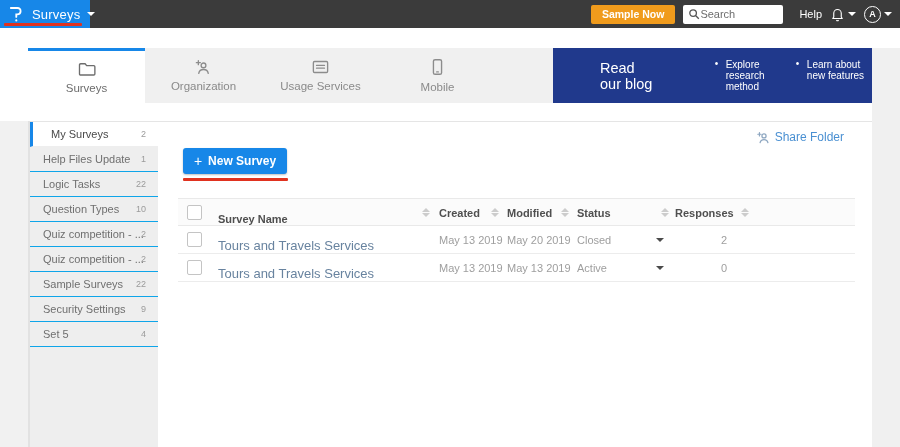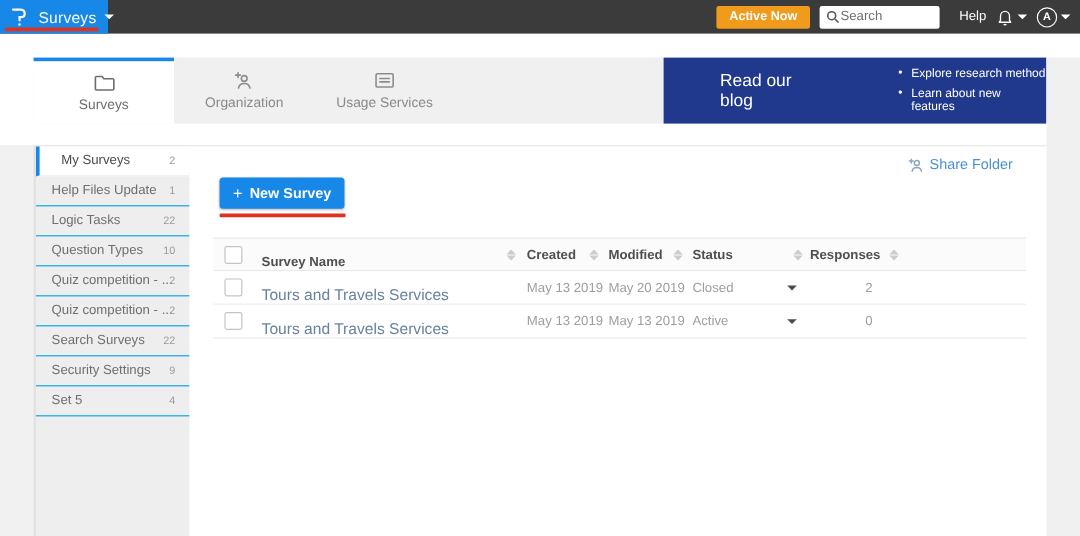--- a/index.html
+++ b/index.html
@@ -26,21 +26,21 @@
   
   .tabsrow { position:absolute; top:48px; left:28px; width:525px; height:55px; background:#f0f0f0; display:flex; }
   .tab { width:117px; height:55px; display:flex; flex-direction:column; align-items:center; justify-content:center; gap:5px; cursor:pointer; color:#8c8c8c; }
   .tab-label { font-size:11.5px; color:#8a8a8a; }
   .tab.active { background:#ffffff; border-top:3px solid #1787e8; color:#6d6d6d; }
   .tab.active .tab-label { color:#6d6d6d; }
 
   
   .banner { position:absolute; top:48px; left:553px; width:319px; height:55px; background:#20398c; display:flex; align-items:center; cursor:pointer;gap:25px; }
   .banner-title { color:#ffffff; font-size:14.5px; margin-left:47px; }
-  .banner-bullets { margin-left:33px; display:flex; flex-direction:column; gap:6px; }
+  .banner-bullets { margin-left:33px; display:flex; flex-direction:row; gap:6px; }
   .banner-bullet { color:#ffffff; font-size:10px; position:relative; padding-left:11px; }
   .banner-bullet::before { content:"•"; position:absolute; left:0; top:-1px; }
 
   
   .left-strip { position:absolute; top:121px; left:0; width:28px; height:326px; background:#f1f1f1; }
   .right-strip { position:absolute; top:48px; left:872px; width:28px; height:399px; background:#f0f0f0; }
 
   
   .sidebar { position:absolute; top:121px; left:28px; width:130px; height:326px; background:#eeeeee; border-left:2px solid #e2e2e2; border-top:1px solid #e5e5e5; }
   .side-item { position:relative; height:25px; line-height:24px; padding-left:13px; font-size:11px; color:#6f6f6f; border-bottom:1px solid #0ea5e9; cursor:pointer; }
@@ -88,21 +88,21 @@
       <svg width="17" height="20" viewBox="0 0 24 26" fill="none" stroke="#ffffff" stroke-width="2.6" stroke-linecap="round">
         <path d="M4 4.5h9.3c6 0 6 9-.3 9h-1.3v3.6"></path>
         <circle cx="11.7" cy="22" r="1.5" fill="#ffffff" stroke="none"></circle>
       </svg>
     </span>
     <span class="brand-label">Surveys</span>
     <span class="caret"></span>
     <span class="brand-underline"></span>
   </div>
   <div class="nav-right">
-    <button class="btn-upgrade">Active Now</button>
+    <button class="btn-upgrade">Sample Now</button>
     <div class="searchbox">
       <span>
         <svg width="12" height="12" viewBox="0 0 20 20" fill="none" stroke="#555" stroke-width="2.2">
           <circle cx="8.5" cy="8.5" r="5.5"></circle>
             <path d="M13 13l5 5"></path>
         </svg>
       </span>
       <input type="text" placeholder="Search" style="">
     </div>
     <span class="nav-help">Help</span>
@@ -143,20 +143,29 @@
   </div>
   <div class="tab">
     <span>
       <svg width="19" height="16" viewBox="0 0 24 20" fill="none" stroke="#8c8c8c" stroke-width="1.7" stroke-linecap="round">
         <rect x="3" y="3" width="18" height="14" rx="1.5"></rect>
         <path d="M7 8h10M7 11.5h10"></path>
       </svg>
     </span>
     <span class="tab-label">Usage Services</span>
   </div>
+  <div class="tab">
+    <span>
+      <svg width="13" height="18" viewBox="0 0 16 22" fill="none" stroke="#8c8c8c" stroke-width="1.7" stroke-linecap="round">
+        <rect x="3" y="2" width="10" height="18" rx="2"></rect>
+        <path d="M7 17h2"></path>
+      </svg>
+    </span>
+    <span class="tab-label">Mobile</span>
+  </div>
 </nav>
 
 <div class="banner">
   <span class="banner-title">Read our blog</span>
   <div class="banner-bullets">
     <span class="banner-bullet">Explore research method</span>
     <span class="banner-bullet">Learn about new features</span>
   </div>
 </div>
 
@@ -182,21 +191,21 @@
   </div>
   <div class="side-item">
     <span>Quiz competition - ...</span>
     <span class="count">2</span>
   </div>
   <div class="side-item">
     <span>Quiz competition - ...</span>
     <span class="count">2</span>
   </div>
   <div class="side-item">
-    <span>Search Surveys</span>
+    <span>Sample Surveys</span>
     <span class="count">22</span>
   </div>
   <div class="side-item">
     <span>Security Settings</span>
     <span class="count">9</span>
   </div>
   <div class="side-item">
     <span>Set 5</span>
     <span class="count">4</span>
   </div>

